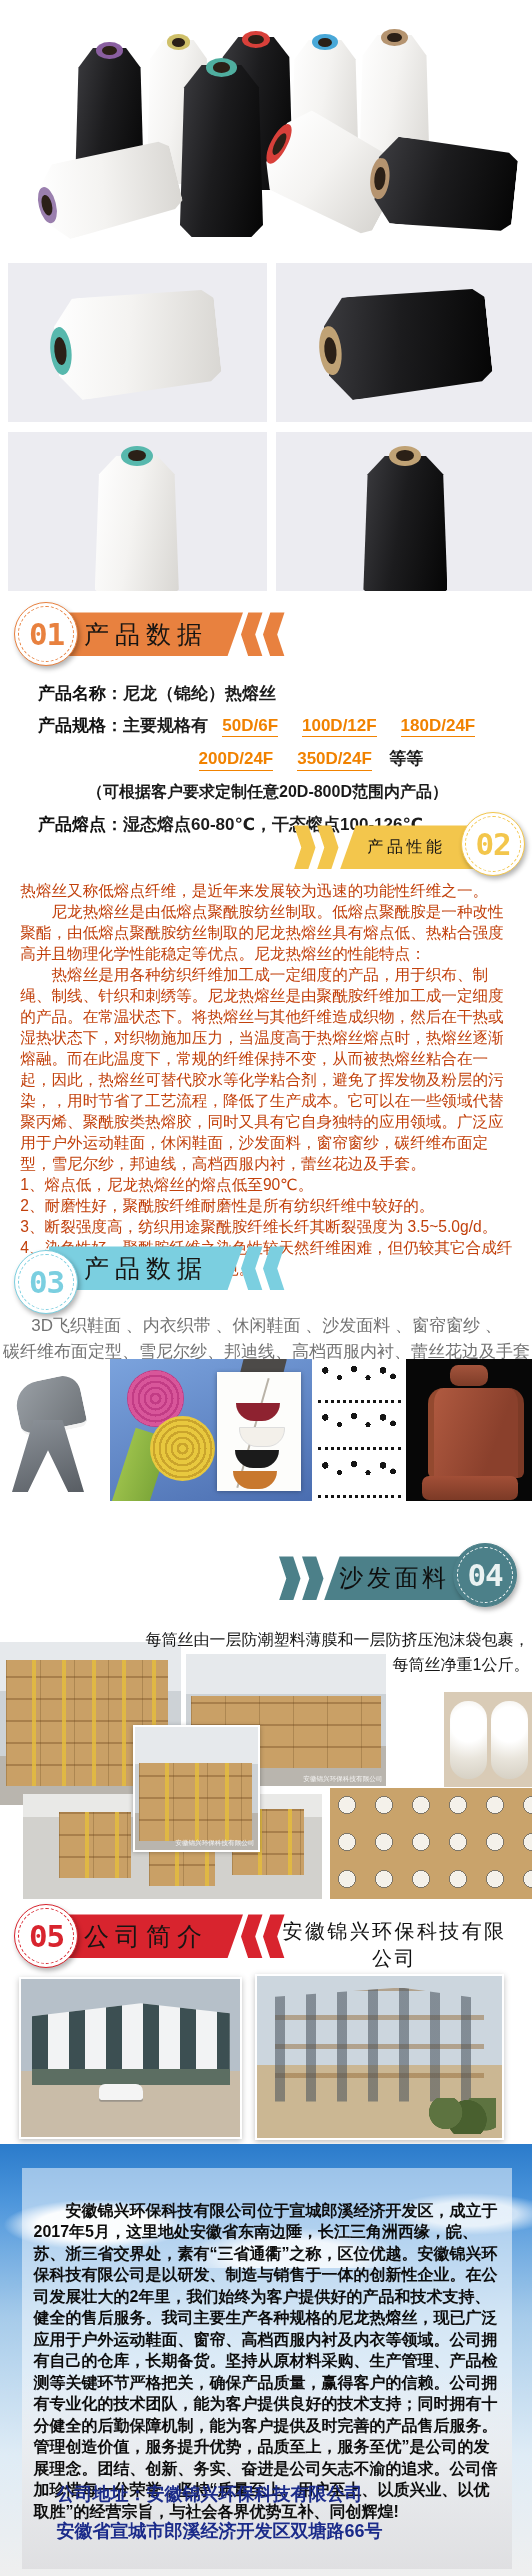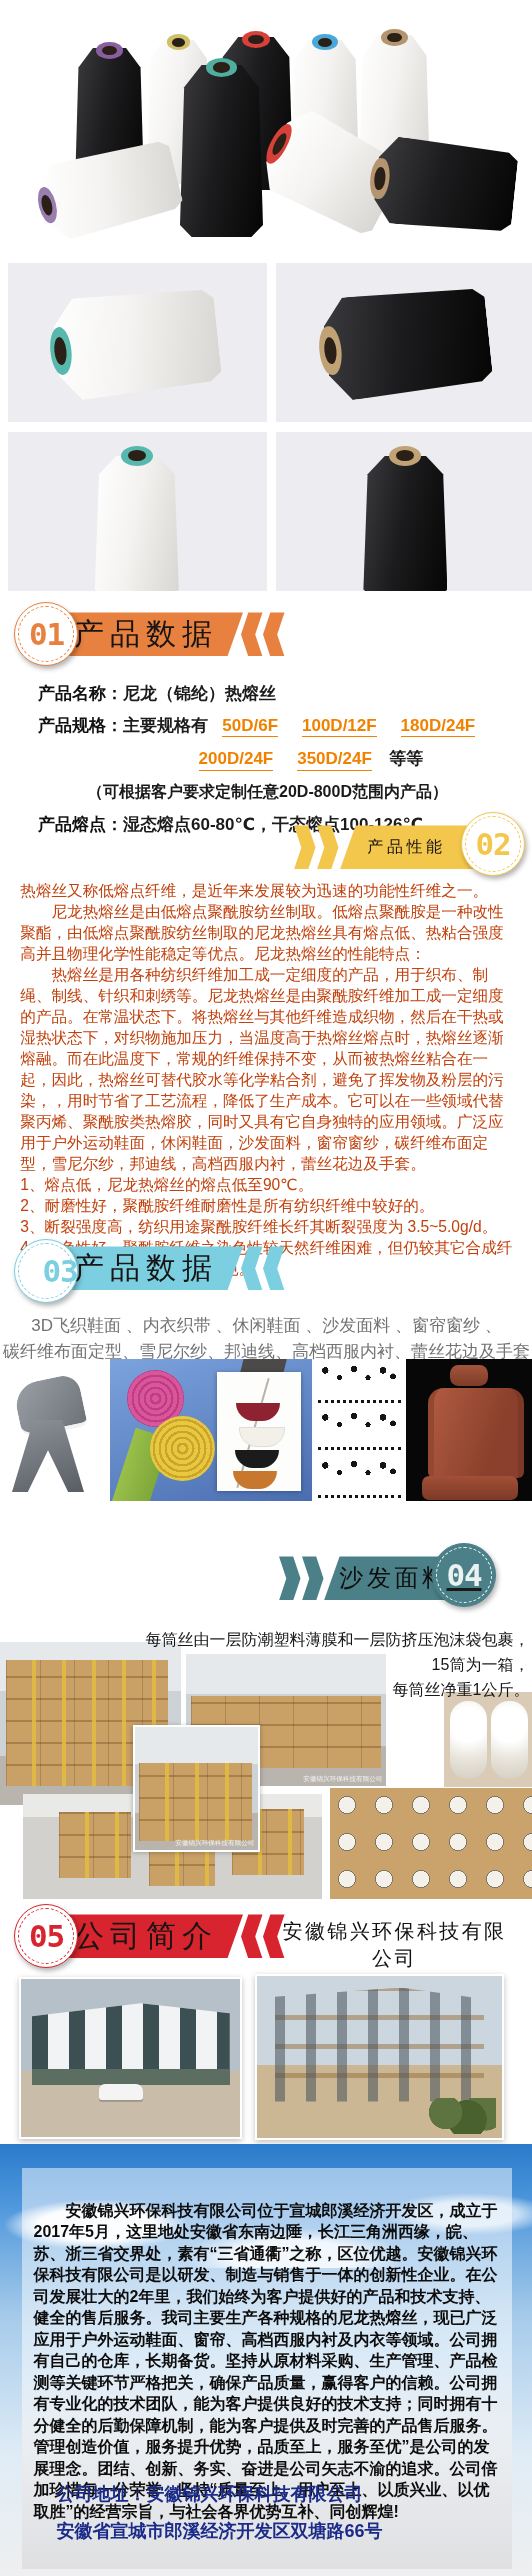--- a/index.html
+++ b/index.html
@@ -25,21 +25,21 @@
   
   .bwrap{height:72px;position:relative;}
   .ncirc{position:absolute;width:62px;height:62px;border-radius:50%;background:#fff;border:1.8px solid var(--c);
          box-shadow:1.8px 3px 5.4px rgba(0,0,0,.3);display:flex;align-items:center;justify-content:center;z-index:3;}
   .ncirc:before{content:"";position:absolute;inset:3px;border:1.2px dashed var(--c);border-radius:50%;}
   .ncirc .num{font-family:"DejaVu Sans Mono",monospace;font-weight:700;font-size:31px;color:var(--c);letter-spacing:-1.2px;}
   .ncirc.fill{background:var(--c);}
   .ncirc.fill:before{border-color:#fff;}
   .ncirc.fill .num{color:#eaf2f2;}
   .ribbon{position:absolute;top:13px;height:44px;background:var(--c);display:flex;align-items:center;justify-content:center;z-index:1;}
-  .ribbon .t{font-family:"Liberation Serif","DejaVu Serif",serif;font-size:30px;color:#171513;letter-spacing:6px;white-space:nowrap;}
+  .ribbon .t{font-family:"Liberation Serif","DejaVu Serif",serif;font-size:25px;color:#171513;letter-spacing:6px;white-space:nowrap;}
   .rib-l{clip-path:polygon(0 0,100% 0,calc(100% - 15.6px) 100%,0 100%);}
   .rib-r{clip-path:polygon(15.6px 0,100% 0,100% 100%,0 100%);}
   .chev{position:absolute;top:13px;width:21.5px;height:44px;background:var(--c);z-index:1;}
   .chev-l{clip-path:polygon(100% 0,34% 0,0 50%,34% 100%,100% 100%,66% 50%);}
   .chev-r{clip-path:polygon(0 0,66% 0,100% 50%,66% 100%,0 100%,34% 50%);}
 
   .b01{--c:#E8813F;} .b02{--c:#F3C64C;} .b03{--c:#7BCFE0;} .b04{--c:#4C8089;} .b05{--c:#D8242E;}
 
   
   .pdata{height:141px;padding:10.8px 0 0 38px;font-size:17px;}
@@ -264,21 +264,21 @@
   <p>热熔丝又称低熔点纤维，是近年来发展较为迅速的功能性纤维之一。</p>
   <p class="ind">尼龙热熔丝是由低熔点聚酰胺纺丝制取。低熔点聚酰胺是一种改性聚酯，由低熔点聚酰胺纺丝制取的尼龙热熔丝具有熔点低、热粘合强度高并且物理化学性能稳定等优点。尼龙热熔丝的性能特点：</p>
   <p class="ind">热熔丝是用各种纺织纤维加工成一定细度的产品，用于织布、制绳、制线、针织和刺绣等。尼龙热熔丝是由聚酰胺纤维加工成一定细度的产品。在常温状态下。将热熔丝与其他纤维造成织物，然后在干热或湿热状态下，对织物施加压力，当温度高于热熔丝熔点时，热熔丝逐渐熔融。而在此温度下，常规的纤维保持不变，从而被热熔丝粘合在一起，因此，热熔丝可替代胶水等化学粘合剂，避免了挥发物及粉层的污染，，用时节省了工艺流程，降低了生产成本。它可以在一些领域代替聚丙烯、聚酰胺类热熔胶，同时又具有它自身独特的应用领域。广泛应用于户外运动鞋面，休闲鞋面，沙发面料，窗帘窗纱，碳纤维布面定型，雪尼尔纱，邦迪线，高档西服内衬，蕾丝花边及手套。</p>
   <p>1、熔点低，尼龙热熔丝的熔点低至90℃。</p>
   <p>2、耐磨性好，聚酰胺纤维耐磨性是所有纺织纤维中较好的。</p>
   <p>3、断裂强度高，纺织用途聚酰胺纤维长纤其断裂强度为 3.5~5.0g/d。</p>
   <p>4、染色性好，聚酰胺纤维之染色性较天然纤维困难，但仍较其它合成纤维易染色，一般以酸性染料染色。</p>
 </div>
 
 <div class="sec bwrap b03" style="height:71px;">
-  <div class="ncirc" style="left:14.4px;top:6px;justify-content:flex-end;">
+  <div class="ncirc" style="left:14.4px;top:17px;">
       <span class="num">03</span>
     </div>
   <div class="ribbon rib-l" style="left:49px;width:194px;">
       <span class="t">产品数据</span>
     </div>
   <i class="chev chev-l" style="left:241px;"></i>
   <i class="chev chev-l" style="left:263px;"></i>
 </div>
 
 <div class="sec apptext">
@@ -314,29 +314,28 @@
     <i class="seat-cush"></i>
   </div>
 </div>
 
 <div class="sec bwrap b04" style="margin-top:42px;height:71px;">
   <i class="chev chev-r" style="left:279px;"></i>
   <i class="chev chev-r" style="left:302px;"></i>
   <div class="ribbon rib-r" style="left:324px;width:159px;">
       <span class="t" style="font-size:24px;letter-spacing:3.6px;padding-right:18px;color:#0e0e0e;">沙发面料</span>
     </div>
-  <div class="ncirc fill" style="left:432px;top:0;text-decoration:underline;">
+  <div class="ncirc fill" style="left:453px;top:0;">
       <span class="num">04</span>
     </div>
 </div>
 
 <div class="sec pack">
   <div class="packtext">
     <div>每筒丝由一层防潮塑料薄膜和一层防挤压泡沫袋包裹，</div>
-    <div>15筒为一箱，</div>
     <div>每筒丝净重1公斤。</div>
   </div>
   <div class="ph wh-bg pA">
     <i class="tape stack"></i>
   </div>
   <div class="ph wh-bg pB">
     <i class="boxes stack"></i>
     <span class="wm">安徽锦兴环保科技有限公司</span>
   </div>
   <div class="ph pC">

